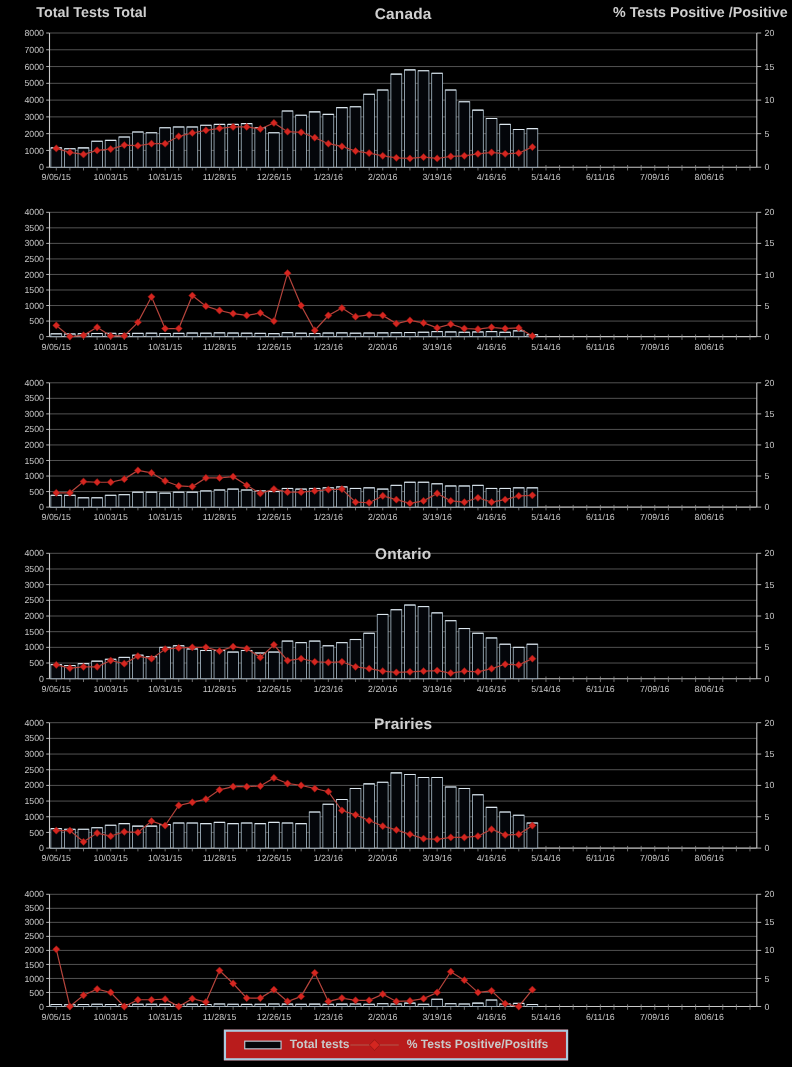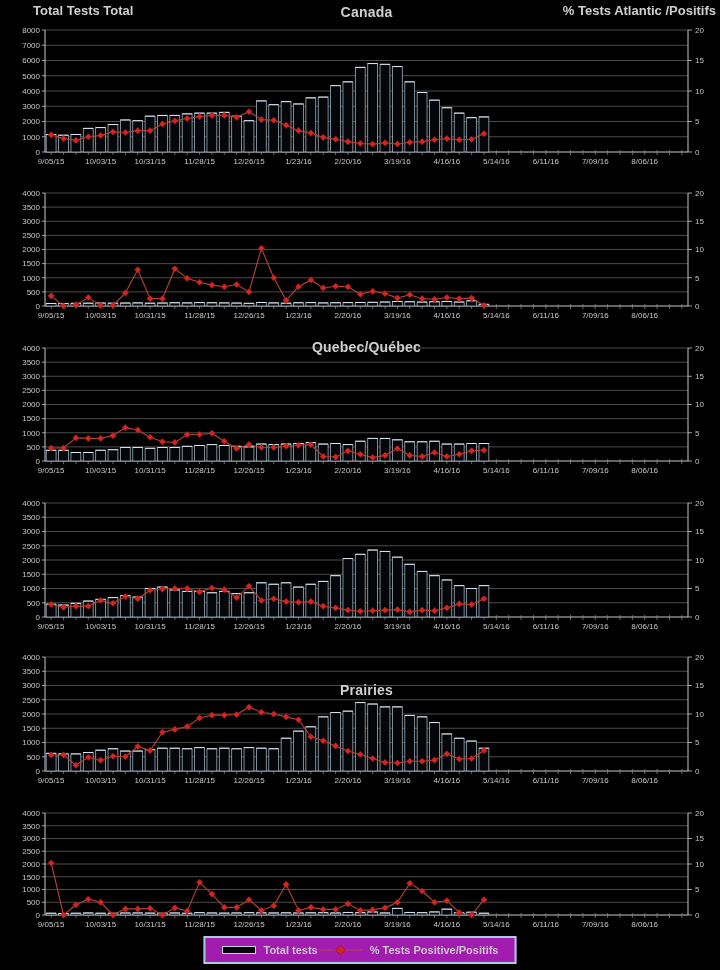--- a/index.html
+++ b/index.html
@@ -8,29 +8,29 @@
   .hdr{position:absolute;top:3px;color:#cfcfcf;font-weight:bold;font-size:13px;}
   #hdr-left{left:33px;}
   #hdr-right{right:4px;}
   .panel{position:absolute;left:0;width:720px;}
   .panel-title{position:absolute;left:45px;width:643px;text-align:center;
                color:#d0d0d0;font-weight:bold;font-size:14px;letter-spacing:.2px;}
   .panel svg{position:absolute;left:0;top:0;display:block;}
   svg text{font-family:"Liberation Sans",sans-serif;fill:#c6c6c6;}
   .legend{position:absolute;top:936px;left:50%;transform:translateX(-50%);
           display:flex;align-items:center;border:2px solid #abcade;
-          background:#a21caf;padding:2px 16px;height:20px;}
+          background:#b91c1c;padding:2px 16px;height:20px;}
   .legend-item{display:flex;align-items:center;gap:6px;color:#c9c9c9;
                font-weight:bold;font-size:11px;white-space:nowrap;}
 </style>
 </head>
 <body>
 
 <div class="hdr" id="hdr-left">Total Tests Total</div>
-<div class="hdr" id="hdr-right">% Tests Atlantic /Positifs</div>
+<div class="hdr" id="hdr-right">% Tests Positive /Positive</div>
 
 <div id="charts">
     <div class="panel" style="top: 0px; height: 172px;">
       <svg width="720" height="172">
         <line x1="45" y1="136.75" x2="688" y2="136.75" stroke="#7d7d7d" stroke-width="0.6"></line>
         <line x1="45" y1="121.5" x2="688" y2="121.5" stroke="#7d7d7d" stroke-width="0.6"></line>
         <line x1="45" y1="106.25" x2="688" y2="106.25" stroke="#7d7d7d" stroke-width="0.6"></line>
         <line x1="45" y1="91" x2="688" y2="91" stroke="#7d7d7d" stroke-width="0.6"></line>
         <line x1="45" y1="75.75" x2="688" y2="75.75" stroke="#7d7d7d" stroke-width="0.6"></line>
         <line x1="45" y1="60.5" x2="688" y2="60.5" stroke="#7d7d7d" stroke-width="0.6"></line>
@@ -670,21 +670,20 @@
         <path d="M381.7480769230769 125.35 L385.0480769230769 122.05 L388.3480769230769 125.35 L385.0480769230769 128.65 Z" fill="#d42620" stroke="#7e120e" stroke-width="0.5"></path>
         <path d="M394.11346153846154 118.57 L397.41346153846155 115.27 L400.71346153846156 118.57 L397.41346153846155 121.86999999999999 Z" fill="#d42620" stroke="#7e120e" stroke-width="0.5"></path>
         <path d="M406.4788461538461 125.35 L409.77884615384613 122.05 L413.07884615384614 125.35 L409.77884615384613 128.65 Z" fill="#d42620" stroke="#7e120e" stroke-width="0.5"></path>
         <path d="M418.84423076923076 126.48 L422.1442307692308 123.18 L425.4442307692308 126.48 L422.1442307692308 129.78 Z" fill="#d42620" stroke="#7e120e" stroke-width="0.5"></path>
         <path d="M431.20961538461535 122.525 L434.50961538461536 119.22500000000001 L437.80961538461537 122.525 L434.50961538461536 125.825 Z" fill="#d42620" stroke="#7e120e" stroke-width="0.5"></path>
         <path d="M443.575 126.48 L446.875 123.18 L450.175 126.48 L446.875 129.78 Z" fill="#d42620" stroke="#7e120e" stroke-width="0.5"></path>
         <path d="M455.9403846153846 124.22 L459.2403846153846 120.92 L462.5403846153846 124.22 L459.2403846153846 127.52 Z" fill="#d42620" stroke="#7e120e" stroke-width="0.5"></path>
         <path d="M468.3057692307692 120.83 L471.6057692307692 117.53 L474.90576923076924 120.83 L471.6057692307692 124.13 Z" fill="#d42620" stroke="#7e120e" stroke-width="0.5"></path>
         <path d="M480.6711538461538 120.265 L483.9711538461538 116.965 L487.2711538461538 120.265 L483.9711538461538 123.565 Z" fill="#d42620" stroke="#7e120e" stroke-width="0.5"></path>
       </svg>
-      <div class="panel-title" style="top: 9px;">Quebec/Québec</div>
     </div>
     <div class="panel" style="top: 490px; height: 160px;">
       <svg width="720" height="160">
         <line x1="45" y1="112.75" x2="688" y2="112.75" stroke="#7d7d7d" stroke-width="0.6"></line>
         <line x1="45" y1="98.5" x2="688" y2="98.5" stroke="#7d7d7d" stroke-width="0.6"></line>
         <line x1="45" y1="84.25" x2="688" y2="84.25" stroke="#7d7d7d" stroke-width="0.6"></line>
         <line x1="45" y1="70" x2="688" y2="70" stroke="#7d7d7d" stroke-width="0.6"></line>
         <line x1="45" y1="55.75" x2="688" y2="55.75" stroke="#7d7d7d" stroke-width="0.6"></line>
         <line x1="45" y1="41.5" x2="688" y2="41.5" stroke="#7d7d7d" stroke-width="0.6"></line>
         <line x1="45" y1="27.25" x2="688" y2="27.25" stroke="#7d7d7d" stroke-width="0.6"></line>
@@ -888,20 +887,21 @@
         <path d="M381.7480769230769 120.16 L385.0480769230769 116.86 L388.3480769230769 120.16 L385.0480769230769 123.46 Z" fill="#d42620" stroke="#7e120e" stroke-width="0.5"></path>
         <path d="M394.11346153846154 119.59 L397.41346153846155 116.29 L400.71346153846156 119.59 L397.41346153846155 122.89 Z" fill="#d42620" stroke="#7e120e" stroke-width="0.5"></path>
         <path d="M406.4788461538461 121.87 L409.77884615384613 118.57000000000001 L413.07884615384614 121.87 L409.77884615384613 125.17 Z" fill="#d42620" stroke="#7e120e" stroke-width="0.5"></path>
         <path d="M418.84423076923076 120.16 L422.1442307692308 116.86 L425.4442307692308 120.16 L422.1442307692308 123.46 Z" fill="#d42620" stroke="#7e120e" stroke-width="0.5"></path>
         <path d="M431.20961538461535 120.73 L434.50961538461536 117.43 L437.80961538461537 120.73 L434.50961538461536 124.03 Z" fill="#d42620" stroke="#7e120e" stroke-width="0.5"></path>
         <path d="M443.575 117.88 L446.875 114.58 L450.175 117.88 L446.875 121.17999999999999 Z" fill="#d42620" stroke="#7e120e" stroke-width="0.5"></path>
         <path d="M455.9403846153846 113.89 L459.2403846153846 110.59 L462.5403846153846 113.89 L459.2403846153846 117.19 Z" fill="#d42620" stroke="#7e120e" stroke-width="0.5"></path>
         <path d="M468.3057692307692 114.46 L471.6057692307692 111.16 L474.90576923076924 114.46 L471.6057692307692 117.75999999999999 Z" fill="#d42620" stroke="#7e120e" stroke-width="0.5"></path>
         <path d="M480.6711538461538 108.75999999999999 L483.9711538461538 105.46 L487.2711538461538 108.75999999999999 L483.9711538461538 112.05999999999999 Z" fill="#d42620" stroke="#7e120e" stroke-width="0.5"></path>
       </svg>
+      <div class="panel-title" style="top: 5px;">Ontario</div>
     </div>
     <div class="panel" style="top: 650px; height: 158px;">
       <svg width="720" height="158">
         <line x1="45" y1="106.75" x2="688" y2="106.75" stroke="#7d7d7d" stroke-width="0.6"></line>
         <line x1="45" y1="92.5" x2="688" y2="92.5" stroke="#7d7d7d" stroke-width="0.6"></line>
         <line x1="45" y1="78.25" x2="688" y2="78.25" stroke="#7d7d7d" stroke-width="0.6"></line>
         <line x1="45" y1="64" x2="688" y2="64" stroke="#7d7d7d" stroke-width="0.6"></line>
         <line x1="45" y1="49.75" x2="688" y2="49.75" stroke="#7d7d7d" stroke-width="0.6"></line>
         <line x1="45" y1="35.5" x2="688" y2="35.5" stroke="#7d7d7d" stroke-width="0.6"></line>
         <line x1="45" y1="21.25" x2="688" y2="21.25" stroke="#7d7d7d" stroke-width="0.6"></line>
@@ -1105,21 +1105,21 @@
         <path d="M381.7480769230769 112.45 L385.0480769230769 109.15 L388.3480769230769 112.45 L385.0480769230769 115.75 Z" fill="#d42620" stroke="#7e120e" stroke-width="0.5"></path>
         <path d="M394.11346153846154 113.02 L397.41346153846155 109.72 L400.71346153846156 113.02 L397.41346153846155 116.32 Z" fill="#d42620" stroke="#7e120e" stroke-width="0.5"></path>
         <path d="M406.4788461538461 111.31 L409.77884615384613 108.01 L413.07884615384614 111.31 L409.77884615384613 114.61 Z" fill="#d42620" stroke="#7e120e" stroke-width="0.5"></path>
         <path d="M418.84423076923076 111.31 L422.1442307692308 108.01 L425.4442307692308 111.31 L422.1442307692308 114.61 Z" fill="#d42620" stroke="#7e120e" stroke-width="0.5"></path>
         <path d="M431.20961538461535 110.17 L434.50961538461536 106.87 L437.80961538461537 110.17 L434.50961538461536 113.47 Z" fill="#d42620" stroke="#7e120e" stroke-width="0.5"></path>
         <path d="M443.575 103.9 L446.875 100.60000000000001 L450.175 103.9 L446.875 107.2 Z" fill="#d42620" stroke="#7e120e" stroke-width="0.5"></path>
         <path d="M455.9403846153846 109.03 L459.2403846153846 105.73 L462.5403846153846 109.03 L459.2403846153846 112.33 Z" fill="#d42620" stroke="#7e120e" stroke-width="0.5"></path>
         <path d="M468.3057692307692 108.46 L471.6057692307692 105.16 L474.90576923076924 108.46 L471.6057692307692 111.75999999999999 Z" fill="#d42620" stroke="#7e120e" stroke-width="0.5"></path>
         <path d="M480.6711538461538 100.48 L483.9711538461538 97.18 L487.2711538461538 100.48 L483.9711538461538 103.78 Z" fill="#d42620" stroke="#7e120e" stroke-width="0.5"></path>
       </svg>
-      <div class="panel-title" style="top: 0px; margin-top: 32px;">Prairies</div>
+      <div class="panel-title" style="top: 0px;">Prairies</div>
     </div>
     <div class="panel" style="top: 808px; height: 128px;">
       <svg width="720" height="128">
         <line x1="45" y1="94.25" x2="688" y2="94.25" stroke="#7d7d7d" stroke-width="0.6"></line>
         <line x1="45" y1="81.5" x2="688" y2="81.5" stroke="#7d7d7d" stroke-width="0.6"></line>
         <line x1="45" y1="68.75" x2="688" y2="68.75" stroke="#7d7d7d" stroke-width="0.6"></line>
         <line x1="45" y1="56" x2="688" y2="56" stroke="#7d7d7d" stroke-width="0.6"></line>
         <line x1="45" y1="43.25" x2="688" y2="43.25" stroke="#7d7d7d" stroke-width="0.6"></line>
         <line x1="45" y1="30.5" x2="688" y2="30.5" stroke="#7d7d7d" stroke-width="0.6"></line>
         <line x1="45" y1="17.75" x2="688" y2="17.75" stroke="#7d7d7d" stroke-width="0.6"></line>

